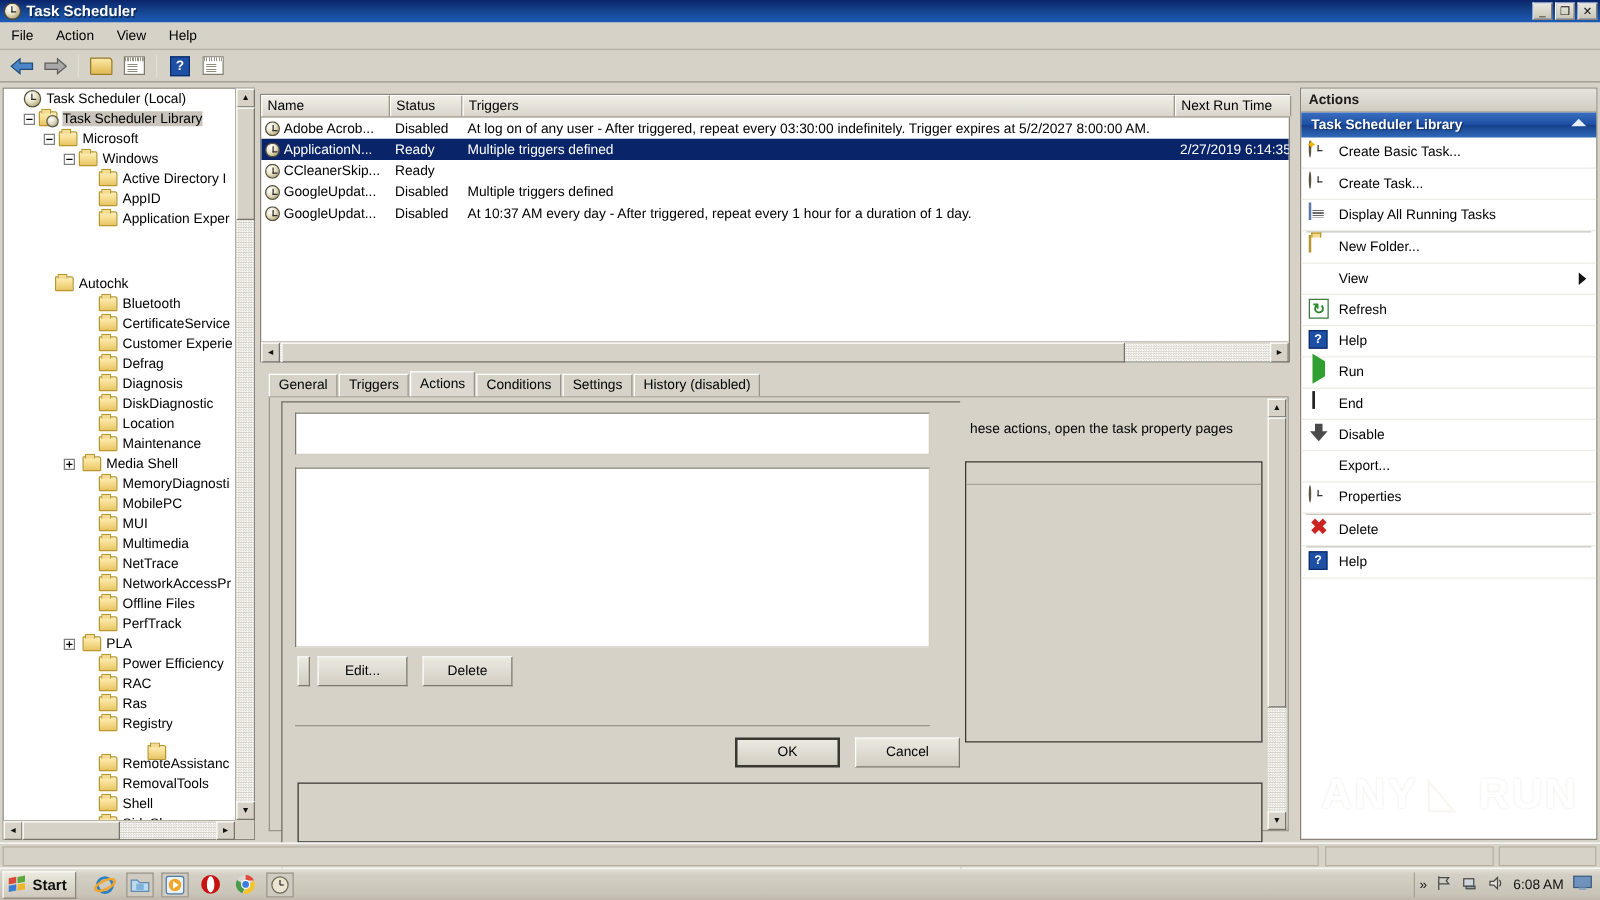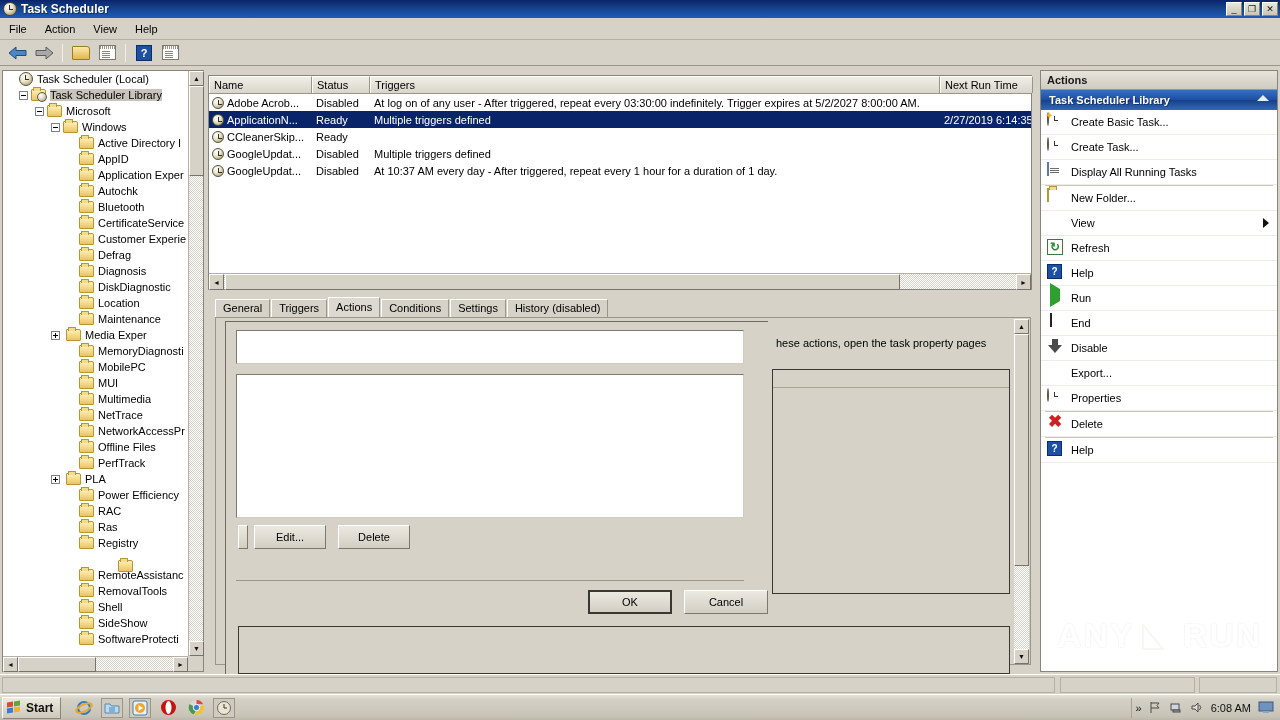--- a/index.html
+++ b/index.html
@@ -423,21 +423,21 @@
           <div class="tnode" style="padding-left: 64px;">
             <span class="expander none"></span>
             <span class="folder"></span>
             <span class="tlabel">AppID</span>
           </div>
           <div class="tnode" style="padding-left: 64px;">
             <span class="expander none"></span>
             <span class="folder"></span>
             <span class="tlabel">Application Exper</span>
           </div>
-          <div class="tnode" style="padding-left: 64px;">
+          <div class="tnode" style="padding-left: 29px; margin-top: 36px;">
             <span class="expander none"></span>
             <span class="folder"></span>
             <span class="tlabel">Autochk</span>
           </div>
           <div class="tnode" style="padding-left: 64px;">
             <span class="expander none"></span>
             <span class="folder"></span>
             <span class="tlabel">Bluetooth</span>
           </div>
           <div class="tnode" style="padding-left: 64px;">
@@ -471,21 +471,21 @@
             <span class="tlabel">Location</span>
           </div>
           <div class="tnode" style="padding-left: 64px;">
             <span class="expander none"></span>
             <span class="folder"></span>
             <span class="tlabel">Maintenance</span>
           </div>
           <div class="tnode" style="padding-left: 64px;">
             <span class="expander plus" style="margin-left: -16px; margin-right: 6px;"></span>
             <span class="folder"></span>
-            <span class="tlabel">Media Exper</span>
+            <span class="tlabel">Media Shell</span>
           </div>
           <div class="tnode" style="padding-left: 64px;">
             <span class="expander none"></span>
             <span class="folder"></span>
             <span class="tlabel">MemoryDiagnosti</span>
           </div>
           <div class="tnode" style="padding-left: 64px;">
             <span class="expander none"></span>
             <span class="folder"></span>
             <span class="tlabel">MobilePC</span>

